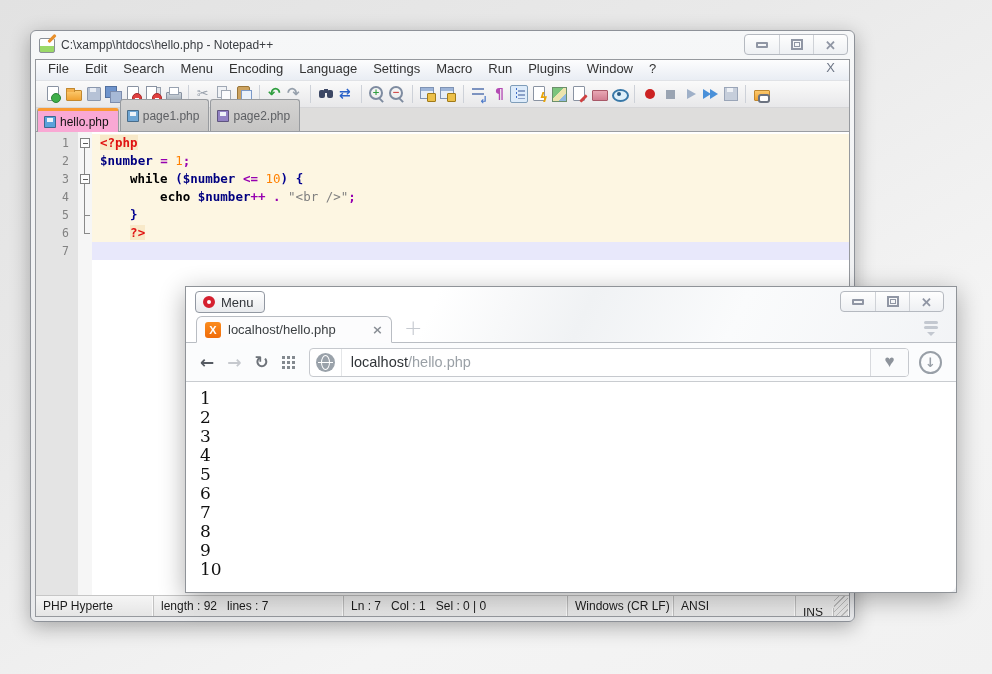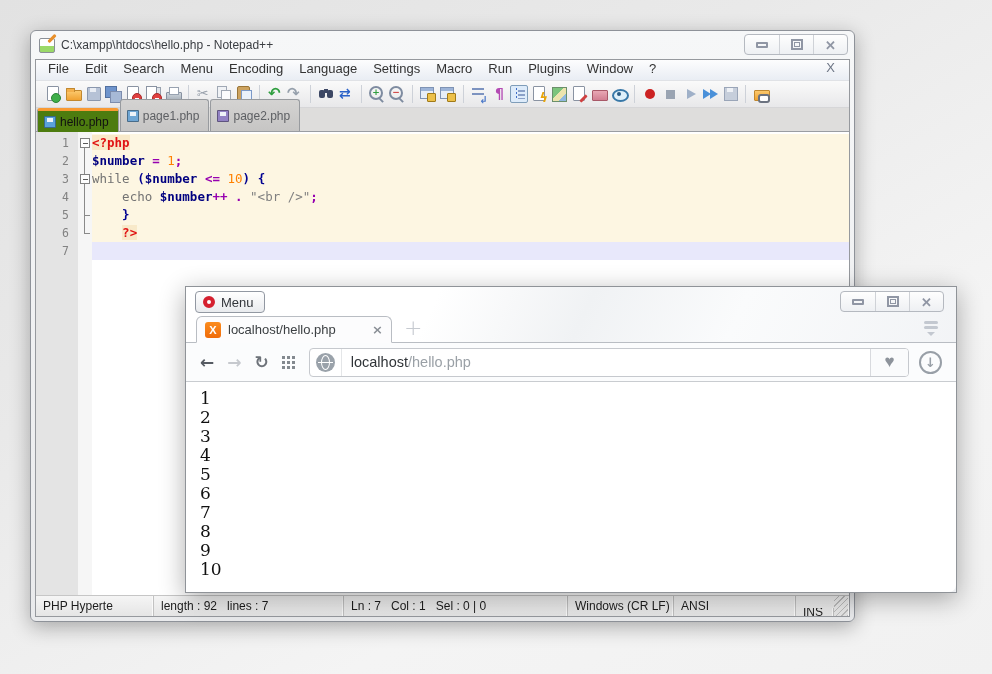--- a/index.html
+++ b/index.html
@@ -131,41 +131,41 @@
   .i-macro-save::before{ content:""; position:absolute; left:3px; top:2px; width:12px; height:12px;
     background:#c6cedb; border:1px solid #9aa5b8; }
   .i-macro-save::after{ content:""; position:absolute; left:6px; top:3px; width:6px; height:4px; background:#eef1f6; }
   .i-open-containing-folder::after{ width:8px; height:5px; background:#fff; border:2px solid #6b7280; border-radius:3px; left:auto; right:0; top:auto; bottom:0; }
 
   .npp-tabbar{ height:24px; background:#dedddc; display:flex; align-items:flex-end; padding:0 1px;
     border-bottom:1px solid #9a9da2; }
   .ntab{ display:flex; align-items:center; gap:4px; height:32px; padding:0 9px 0 6px; margin-right:1px;
     background:linear-gradient(#d4d3d2,#c6c5c4); border:1px solid #989b9f; border-bottom:none;
     border-radius:3px 3px 0 0; font-size:12px; color:#5e6064; position:relative; top:0; }
-  .ntab.active{ height:24px; background:#4d7c0f; color:#111;
+  .ntab.active{ height:24px; background:#f9a8d4; color:#111;
     border-top:3px solid #f99a33; margin-bottom:-1px; z-index:2; }
   .tabicon{ width:12px; height:12px; border:1px solid rgba(0,0,0,.35); border-radius:1px; position:relative; flex:none; }
   .tabicon::after{ content:""; position:absolute; left:2px; top:1px; width:6px; height:4px; background:#eef3f9; }
 
   .npp-editor{ flex:1; position:relative; overflow:hidden; font:12.5px/18px "DejaVu Sans Mono",monospace;
     background:linear-gradient(to right,#e4e4e4 0,#e4e4e4 42px,#f6f6f6 42px,#f6f6f6 56px,#ffffff 56px); padding-top:2px; }
   .cl{ display:flex; height:18px; }
   .ln{ width:42px; padding-right:9px; text-align:right; color:#828282; font-size:11.5px; flex:none; }
   .fold{ width:14px; flex:none; position:relative; }
   .f-vline::before,.f-tee::before,.f-box-mid::before{ content:""; position:absolute; left:6px; top:0; bottom:0; width:1px; background:#8a8a8a; }
   .f-box-start::before{ content:""; position:absolute; left:6px; top:12px; bottom:0; width:1px; background:#8a8a8a; }
   .f-corner::before{ content:""; position:absolute; left:6px; top:0; height:10px; width:1px; background:#8a8a8a; }
   .f-tee::after,.f-corner::after{ content:""; position:absolute; left:7px; top:9px; width:5px; height:1px; background:#8a8a8a; }
   .f-box-start::after,.f-box-mid::after{ content:""; position:absolute; left:2px; top:4px; width:8px; height:8px;
     border:1px solid #808080; background:linear-gradient(#5a5a5a,#5a5a5a) center/5px 1px no-repeat #fdfdfd; }
-  .ct{ flex:1; white-space:pre; padding-left:0; color:#000; }
+  .ct{ flex:1; white-space:pre; padding-left:8px; color:#000; }
   .bg-php .ct{ background:#fdf6e2; }
   .bg-cur .ct{ background:#e8e8fb; }
   .tk-tag{ color:#e01212; font-weight:bold; background:#f8e9c9; }
-  .tk-kw{ color:#737373; font-weight:normal; }
+  .tk-kw{ color:#000000; font-weight:bold;margin-left:30px; }
   .tk-var{ color:#000080; font-weight:bold; }
   .tk-op{ color:#9700b0; font-weight:bold; }
   .tk-num{ color:#ff8000; }
   .tk-str{ color:#808080; }
   .tk-br{ color:#000090; font-weight:bold; }
   .tk-pl{ color:#000; }
 
   .npp-statusbar{ height:21px; display:flex; align-items:stretch; font-size:12px; color:#1c1c1c;
     background:linear-gradient(#f5f5f5,#e5e5e5); border-top:1px solid #c6c6c6; }
   .scell{ display:flex; align-items:center; padding:0 7px; border-right:1px solid #c2c2c2;

